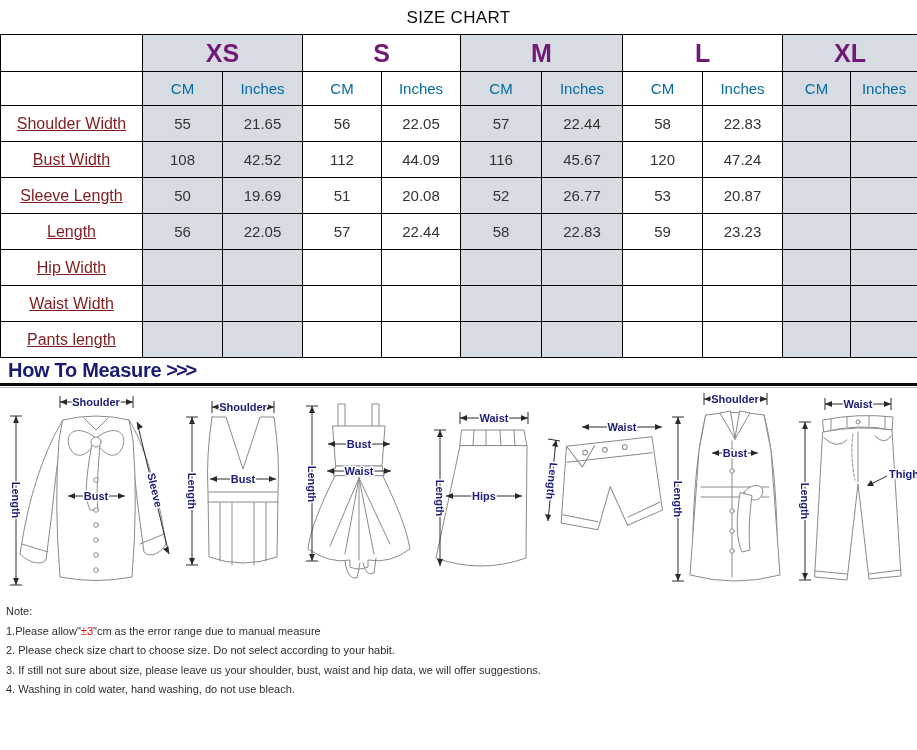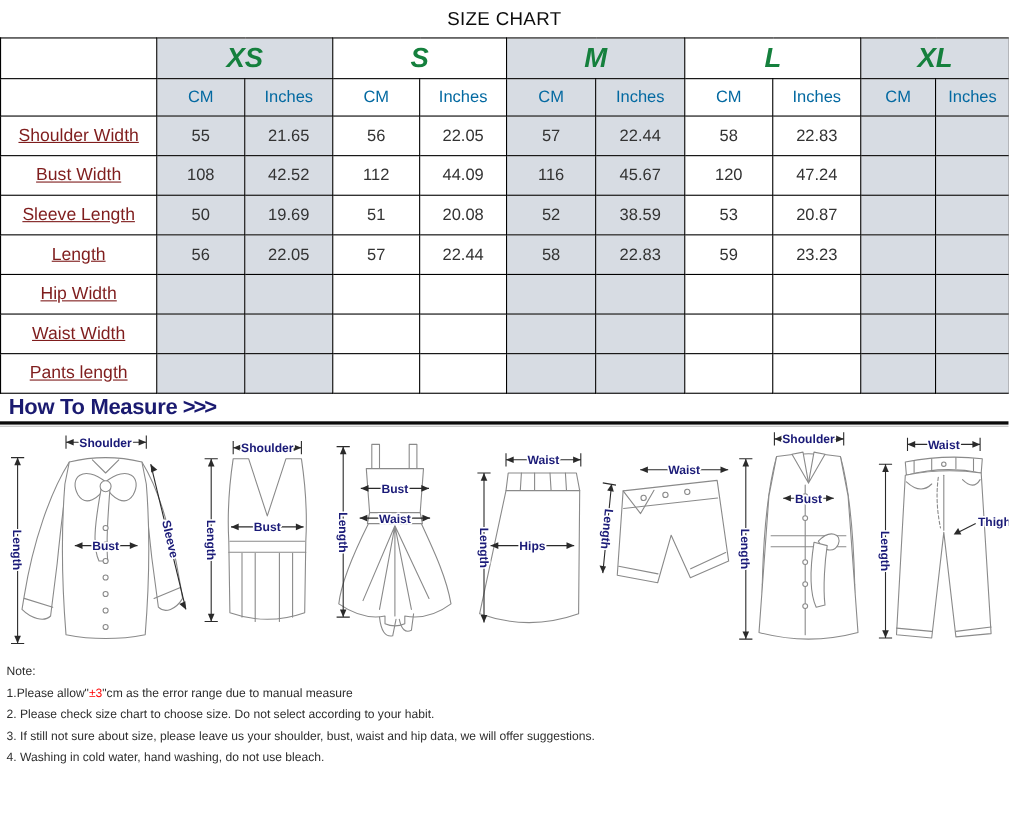--- a/index.html
+++ b/index.html
@@ -11,21 +11,21 @@
     text-align:center; font-size:17px; font-weight:normal; color:#0d0d0d;
     padding:8px 0 6px 0; letter-spacing:0.3px;
   }
   table.size-chart {
     width:917px; border-collapse:collapse; table-layout:fixed;
   }
   table.size-chart td {
     border:1px solid #000; text-align:center; vertical-align:middle;
     padding:0; overflow:hidden; white-space:nowrap;
   }
-  tr.size-row td { height:36px; font-size:25px; font-weight:bold; color:#15803d;font-style:italic; }
+  tr.size-row td { height:36px; font-size:25px; font-weight:bold; color:#701a75; }
   tr.unit-row td { height:33px; font-size:15px; font-weight:normal; color:#0369a1; }
   tr.data-row td { height:35px; font-size:15px; color:#333; }
   tr.data-row td.row-label { font-size:16px; color:#7f1d1d;text-decoration:underline; }
   .shade { background:#d7dce3; }
 
   .measure-wrap { }
   .measure-heading {
     padding-left:8px; font-size:20px; font-weight:bold; color:#1a1a70;
     letter-spacing:-0.3px; height:25px; line-height:25px;
   }
@@ -126,21 +126,21 @@
       <td class="shade"></td>
       <td class="shade"></td>
     </tr>
     <tr class="data-row">
       <td class="row-label">Sleeve Length</td>
       <td class="shade">50</td>
       <td class="shade">19.69</td>
       <td>51</td>
       <td>20.08</td>
       <td class="shade">52</td>
-      <td class="shade">38.59</td>
+      <td class="shade">26.77</td>
       <td>53</td>
       <td>20.87</td>
       <td class="shade"></td>
       <td class="shade"></td>
     </tr>
     <tr class="data-row">
       <td class="row-label">Length</td>
       <td class="shade">56</td>
       <td class="shade">22.05</td>
       <td>57</td>

